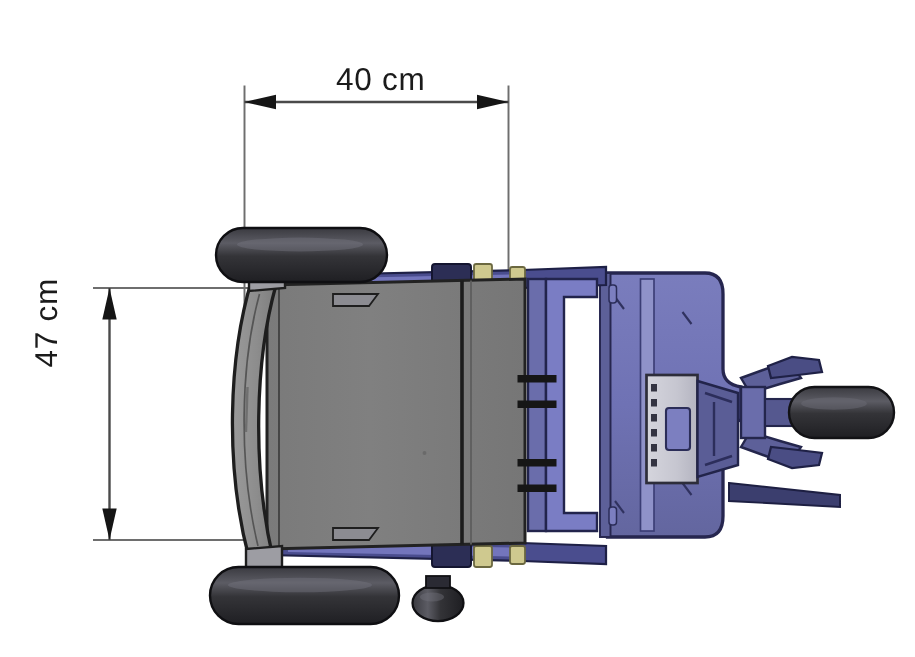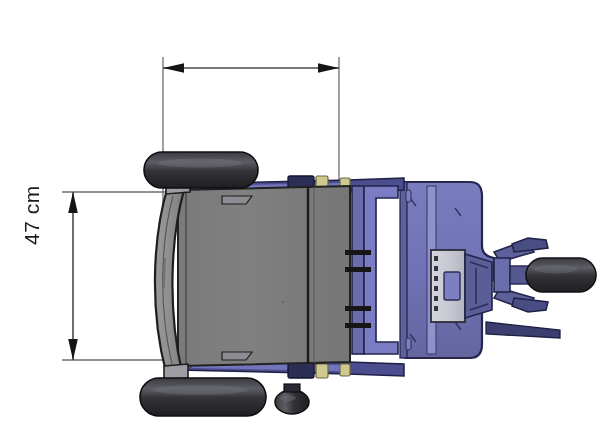--- a/index.html
+++ b/index.html
@@ -218,16 +218,17 @@
       <rect x="284" y="384" width="16" height="8" fill="#2a2a33" stroke="#101013" stroke-width="1.2"></rect>
     </g>
 
     <g>
       <path d="M 222 196 L 252 196 L 246 204 L 222 204 Z" fill="#8c8c92" stroke="#1e1e1e" stroke-width="1.2"></path>
       <path d="M 222 352 L 252 352 L 246 360 L 222 360 Z" fill="#8c8c92" stroke="#1e1e1e" stroke-width="1.2"></path>
     </g>
 
   </svg>
 
+  <div class="dim-label" id="width-label">40 cm</div>
 
   <div class="dim-label" id="height-label">47 cm</div>
 
 </div>
 
 </body></html>

